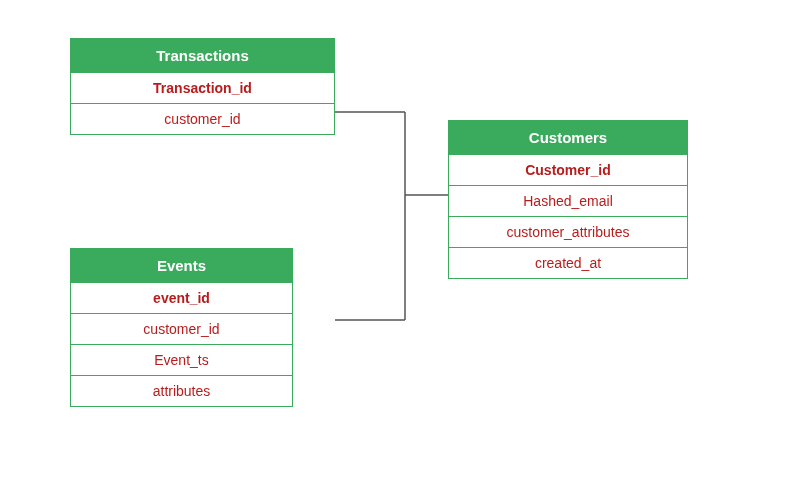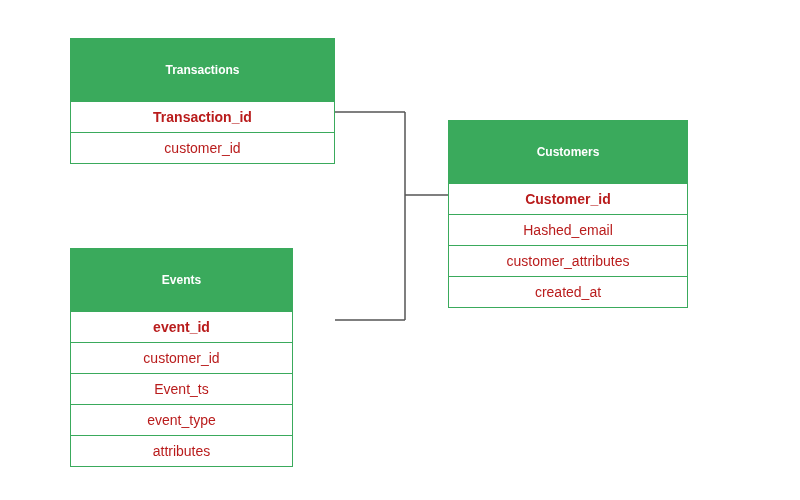--- a/index.html
+++ b/index.html
@@ -36,22 +36,22 @@
       background: #fff;
       z-index: 1;
       min-width: 200px;
     }
 
     .db-table .table-header {
       background: #3aaa5c;
       color: #fff;
       font-weight: bold;
       text-align: center;
-      padding: 24px 12px;
-      font-size: 12px;
+      padding: 8px 12px;
+      font-size: 15px;
     }
 
     .db-table .table-row {
       border-top: 1.5px solid #3aaa5c;
       padding: 7px 12px;
       text-align: center;
       color: #b91c1c;
       background: #fff;
     }
 
@@ -100,21 +100,20 @@
     <div class="table-header">Transactions</div>
     <div class="table-row primary-key">Transaction_id</div>
     <div class="table-row">customer_id</div>
   </div>
 
   <div class="db-table" id="table-events">
     <div class="table-header">Events</div>
     <div class="table-row primary-key">event_id</div>
     <div class="table-row">customer_id</div>
     <div class="table-row">Event_ts</div>
-    <div class="table-row">event_type</div>
     <div class="table-row">attributes</div>
   </div>
 
   <div class="db-table" id="table-customers">
     <div class="table-header">Customers</div>
     <div class="table-row primary-key">Customer_id</div>
     <div class="table-row">Hashed_email</div>
     <div class="table-row">customer_attributes</div>
     <div class="table-row">created_at</div>
   </div>

